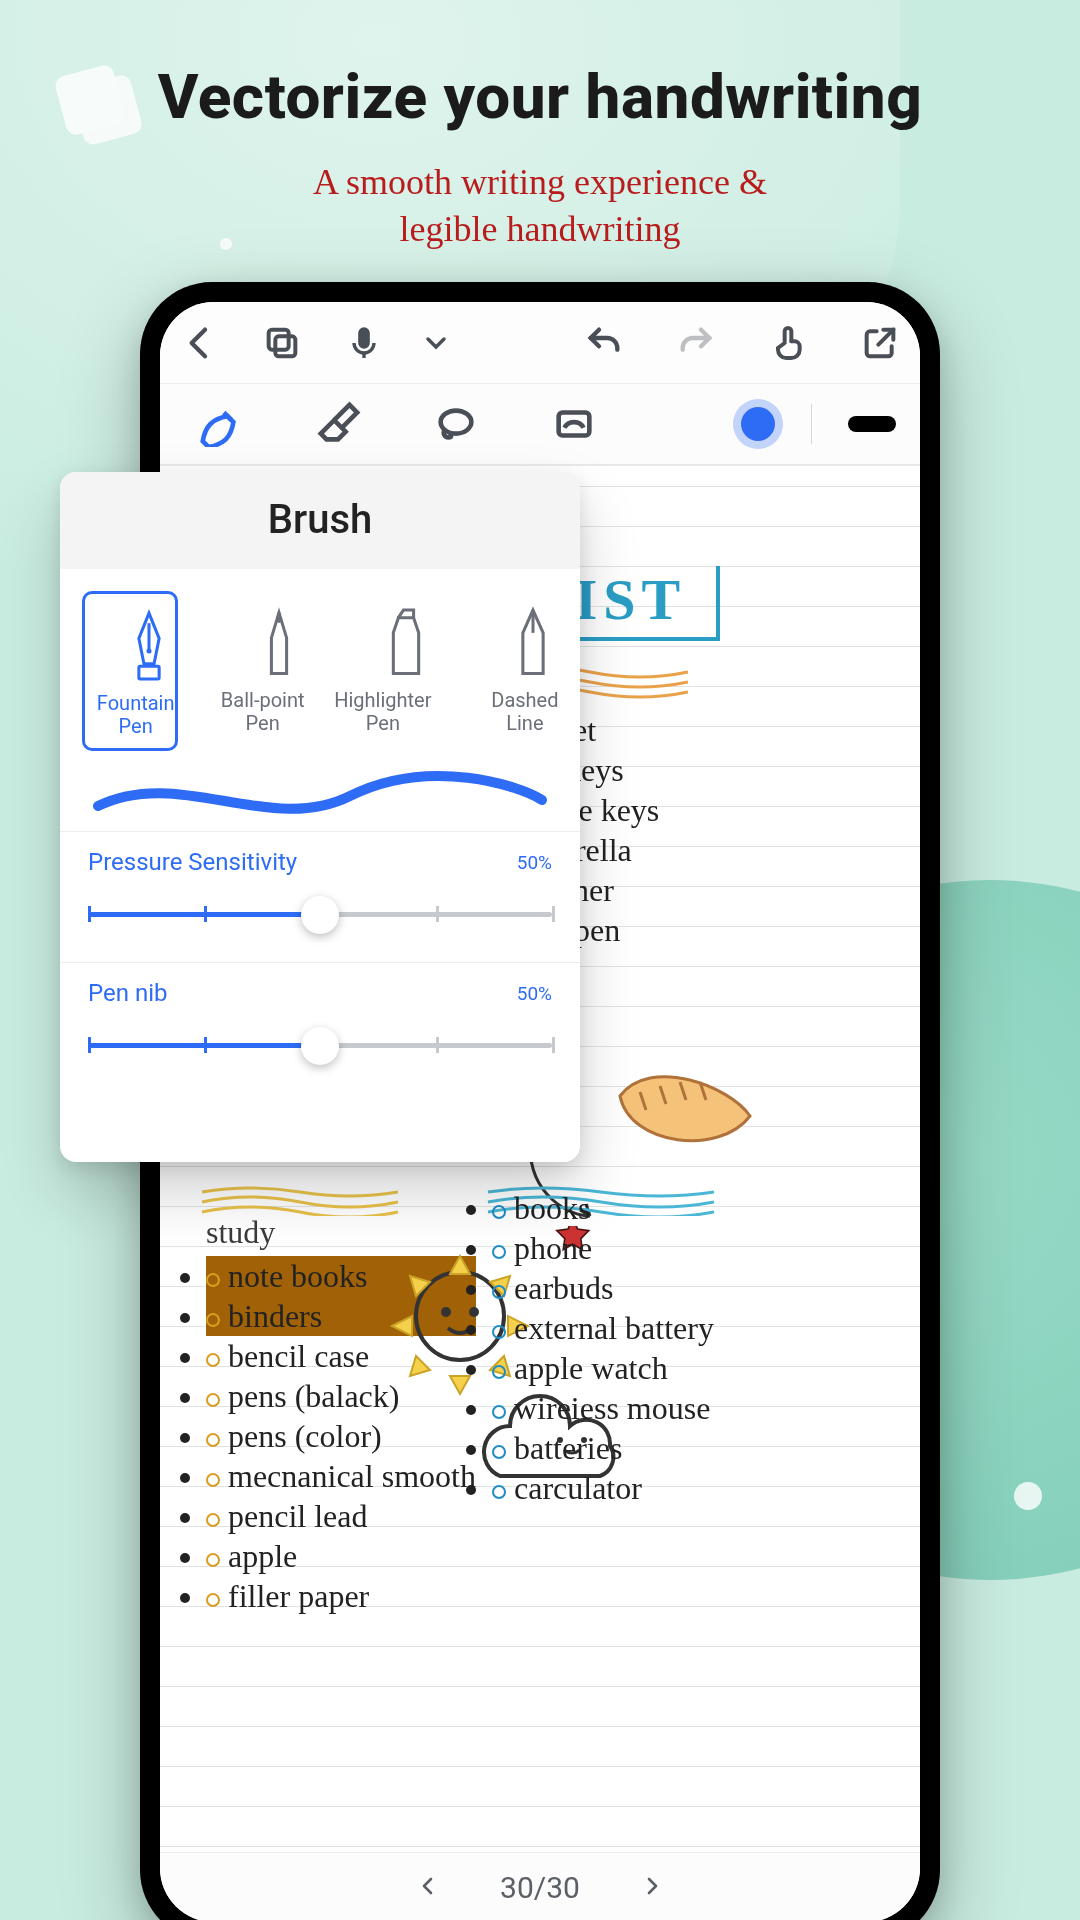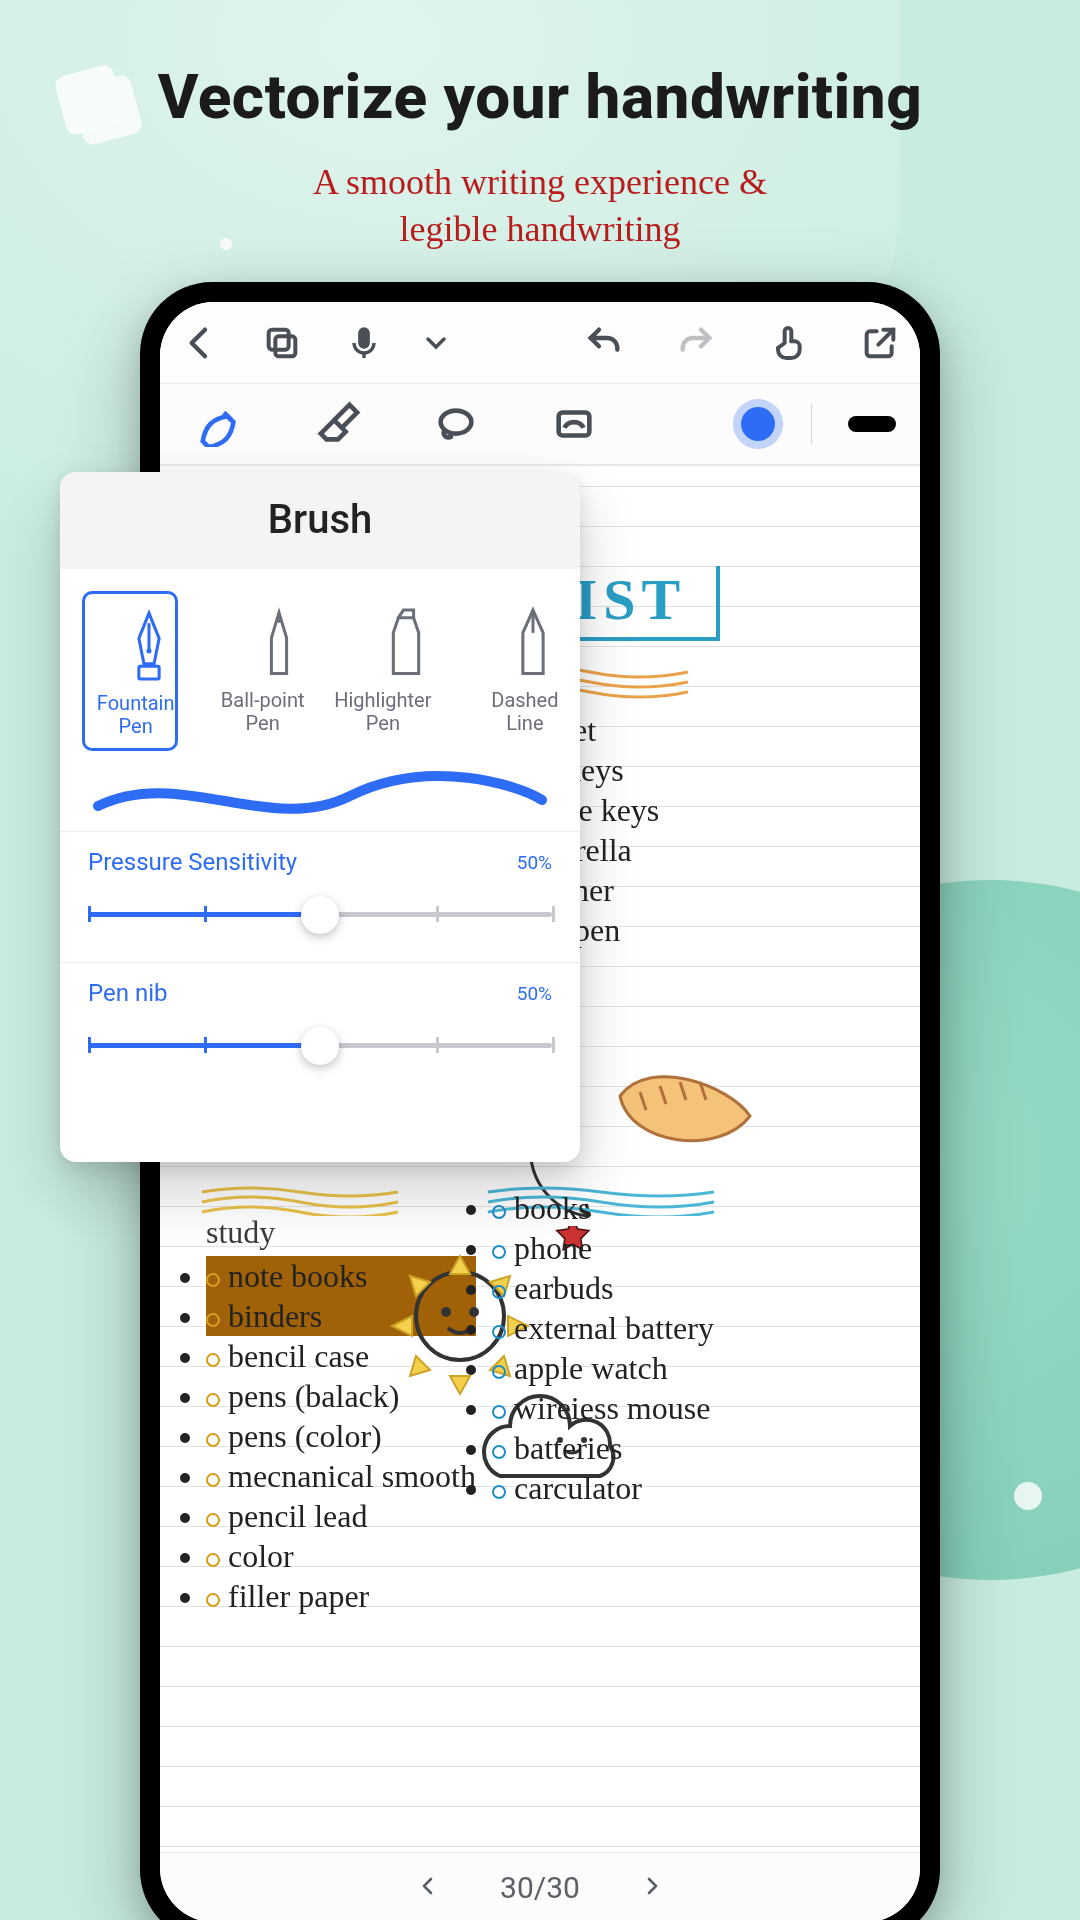--- a/index.html
+++ b/index.html
@@ -336,21 +336,21 @@
       <div class="col" style="left:46px; top:722px;margin-top:24px;">
         <b class="header">study</b>
         <ul>
           <li class="hl"><span class="b"></span><span>note books</span></li>
           <li class="hl"><span class="b"></span><span>binders</span></li>
           <li><span class="b"></span><span>bencil case</span></li>
           <li><span class="b"></span><span>pens (balack)</span></li>
           <li><span class="b"></span><span>pens (color)</span></li>
           <li><span class="b"></span><span>mecnanical smooth</span></li>
           <li><span class="b"></span><span>pencil lead</span></li>
-          <li><span class="b"></span><span>color</span></li>
+          <li><span class="b"></span><span>apple</span></li>
           <li><span class="b"></span><span>filler paper</span></li>
         </ul>
       </div>
 
       <svg class="scribble" style="left:200px; top:760px; width:280px; height:260px" viewBox="0 0 280 260">
         <circle cx="100" cy="90" r="44" fill="none" stroke="#333" stroke-width="4"></circle>
         <circle cx="86" cy="86" r="5" fill="#333"></circle>
           <circle cx="114" cy="86" r="5" fill="#333"></circle>
         <path d="M88 102 q12 10 24 0" fill="none" stroke="#333" stroke-width="4"></path>
         <g fill="#f5d04a" stroke="#caa327" stroke-width="2">

